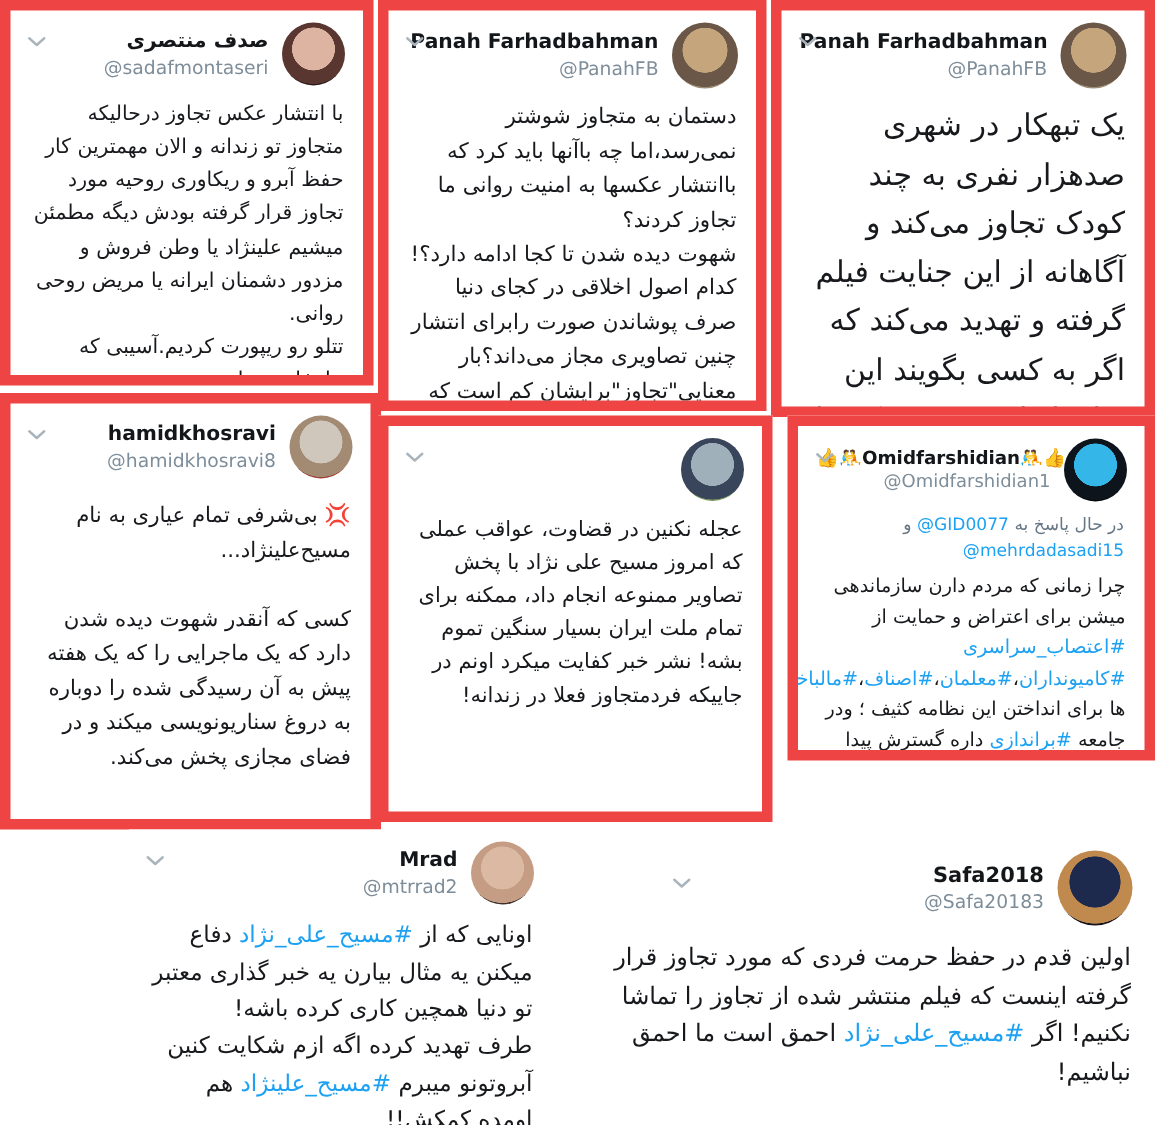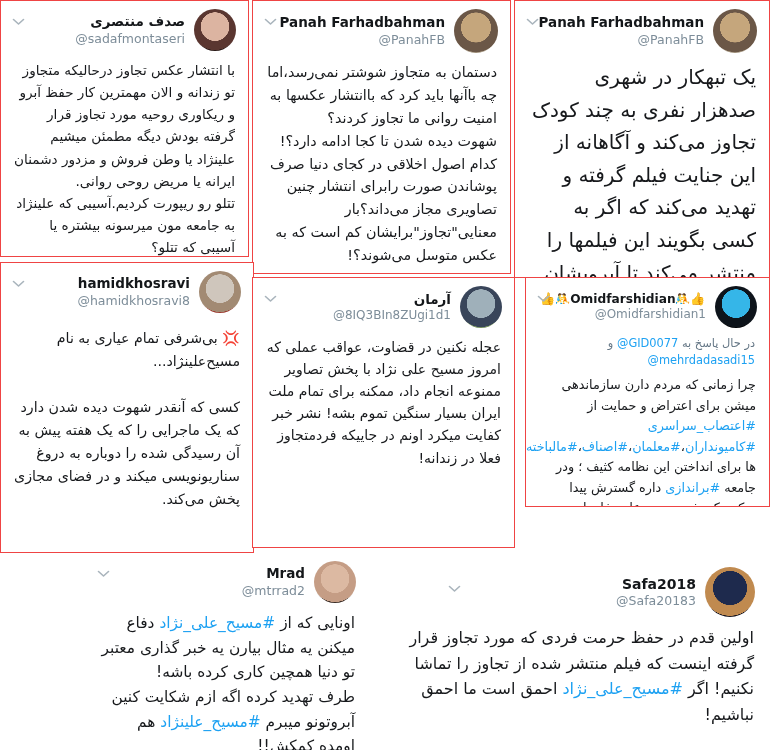--- a/index.html
+++ b/index.html
@@ -1,19 +1,19 @@
 <!DOCTYPE html>
 <html lang="fa" style="--link: #1da1f2;"><head>
 <meta charset="utf-8">
 <style>
   html,body{margin:0;padding:0;background:#fff;}
   .page{position:relative;width:770px;height:750px;background:#fff;overflow:hidden;
         font-family:"DejaVu Sans",sans-serif;}
   .card{position:absolute;background:#fff;overflow:hidden;direction:rtl;box-sizing:border-box;}
-  .bordered{border:1px solid #ef4444;}
+  .bordered{border:7px solid #ef4444;}
   .chev{position:absolute;left:11px;top:17px;width:13px;height:8px;}
   .chev polyline{fill:none;stroke:#a9b4bc;stroke-width:1.6;stroke-linecap:round;stroke-linejoin:round;}
   .hd{display:flex;align-items:center;gap:9px;padding:8px 12px 2px;}
   .av{width:42px;height:42px;border-radius:50%;flex:0 0 auto;background:#ccc;}
   .who{min-width:0;text-align:right;}
   .nm{font-weight:bold;font-size:13.5px;color:#14171a;line-height:1.3;white-space:nowrap;}
   .hndl{font-size:12.5px;color:#7d8d99;line-height:1.25;}
   .reply{padding:5px 14px 0;font-size:12.5px;color:#657786;text-align:right;line-height:1.5;}
   .body{padding:6px 13px 0;color:#17191c;text-align:right;}
   .time{padding:8px 14px 0;font-size:10.5px;color:#93a2ad;text-align:right;}
@@ -105,24 +105,20 @@
     </header>
     <div class="body"><span class="emoji">💢</span><span> بی‌شرفی تمام عیاری به نام مسیح‌علینژاد...</span><br><br><span>کسی که آنقدر شهوت دیده شدن دارد که یک ماجرایی را که یک هفته پیش به آن رسیدگی شده را دوباره به دروغ سناریونویسی میکند و در فضای مجازی پخش می‌کند.</span></div>
   </article>
 
   <article class="card bordered c5">
     <svg class="chev" viewBox="0 0 13 8">
         <polyline points="1.5,1.5 6.5,6 11.5,1.5"></polyline>
       </svg>
     <header class="hd">
       <div class="av" style="background: radial-gradient(circle at 50% 42%, rgb(159, 176, 186) 0px, rgb(159, 176, 186) 44%, rgb(57, 69, 90) 45%, rgb(57, 69, 90) 72%, rgb(116, 144, 95) 73%, rgb(116, 144, 95) 100%);"></div>
-      <div class="who">
-        <div class="nm" dir="rtl">آرمان</div>
-        <div class="hndl" dir="ltr">@8IQ3BIn8ZUgi1d1</div>
-      </div>
     </header>
     <div class="body"><span>عجله نکنین در قضاوت، عواقب عملی که امروز مسیح علی نژاد با پخش تصاویر ممنوعه انجام داد، ممکنه برای تمام ملت ایران بسیار سنگین تموم بشه! نشر خبر کفایت میکرد اونم در جاییکه فردمتجاوز فعلا در زندانه!</span></div>
   </article>
 
   <article class="card bordered c6">
     <svg class="chev" viewBox="0 0 13 8">
         <polyline points="1.5,1.5 6.5,6 11.5,1.5"></polyline>
       </svg>
     <header class="hd">
       <div class="av" style="background: radial-gradient(circle at 50% 42%, rgb(53, 182, 232) 0px, rgb(53, 182, 232) 44%, rgb(14, 20, 27) 45%, rgb(14, 20, 27) 72%, rgb(5, 7, 10) 73%, rgb(5, 7, 10) 100%);"></div>

